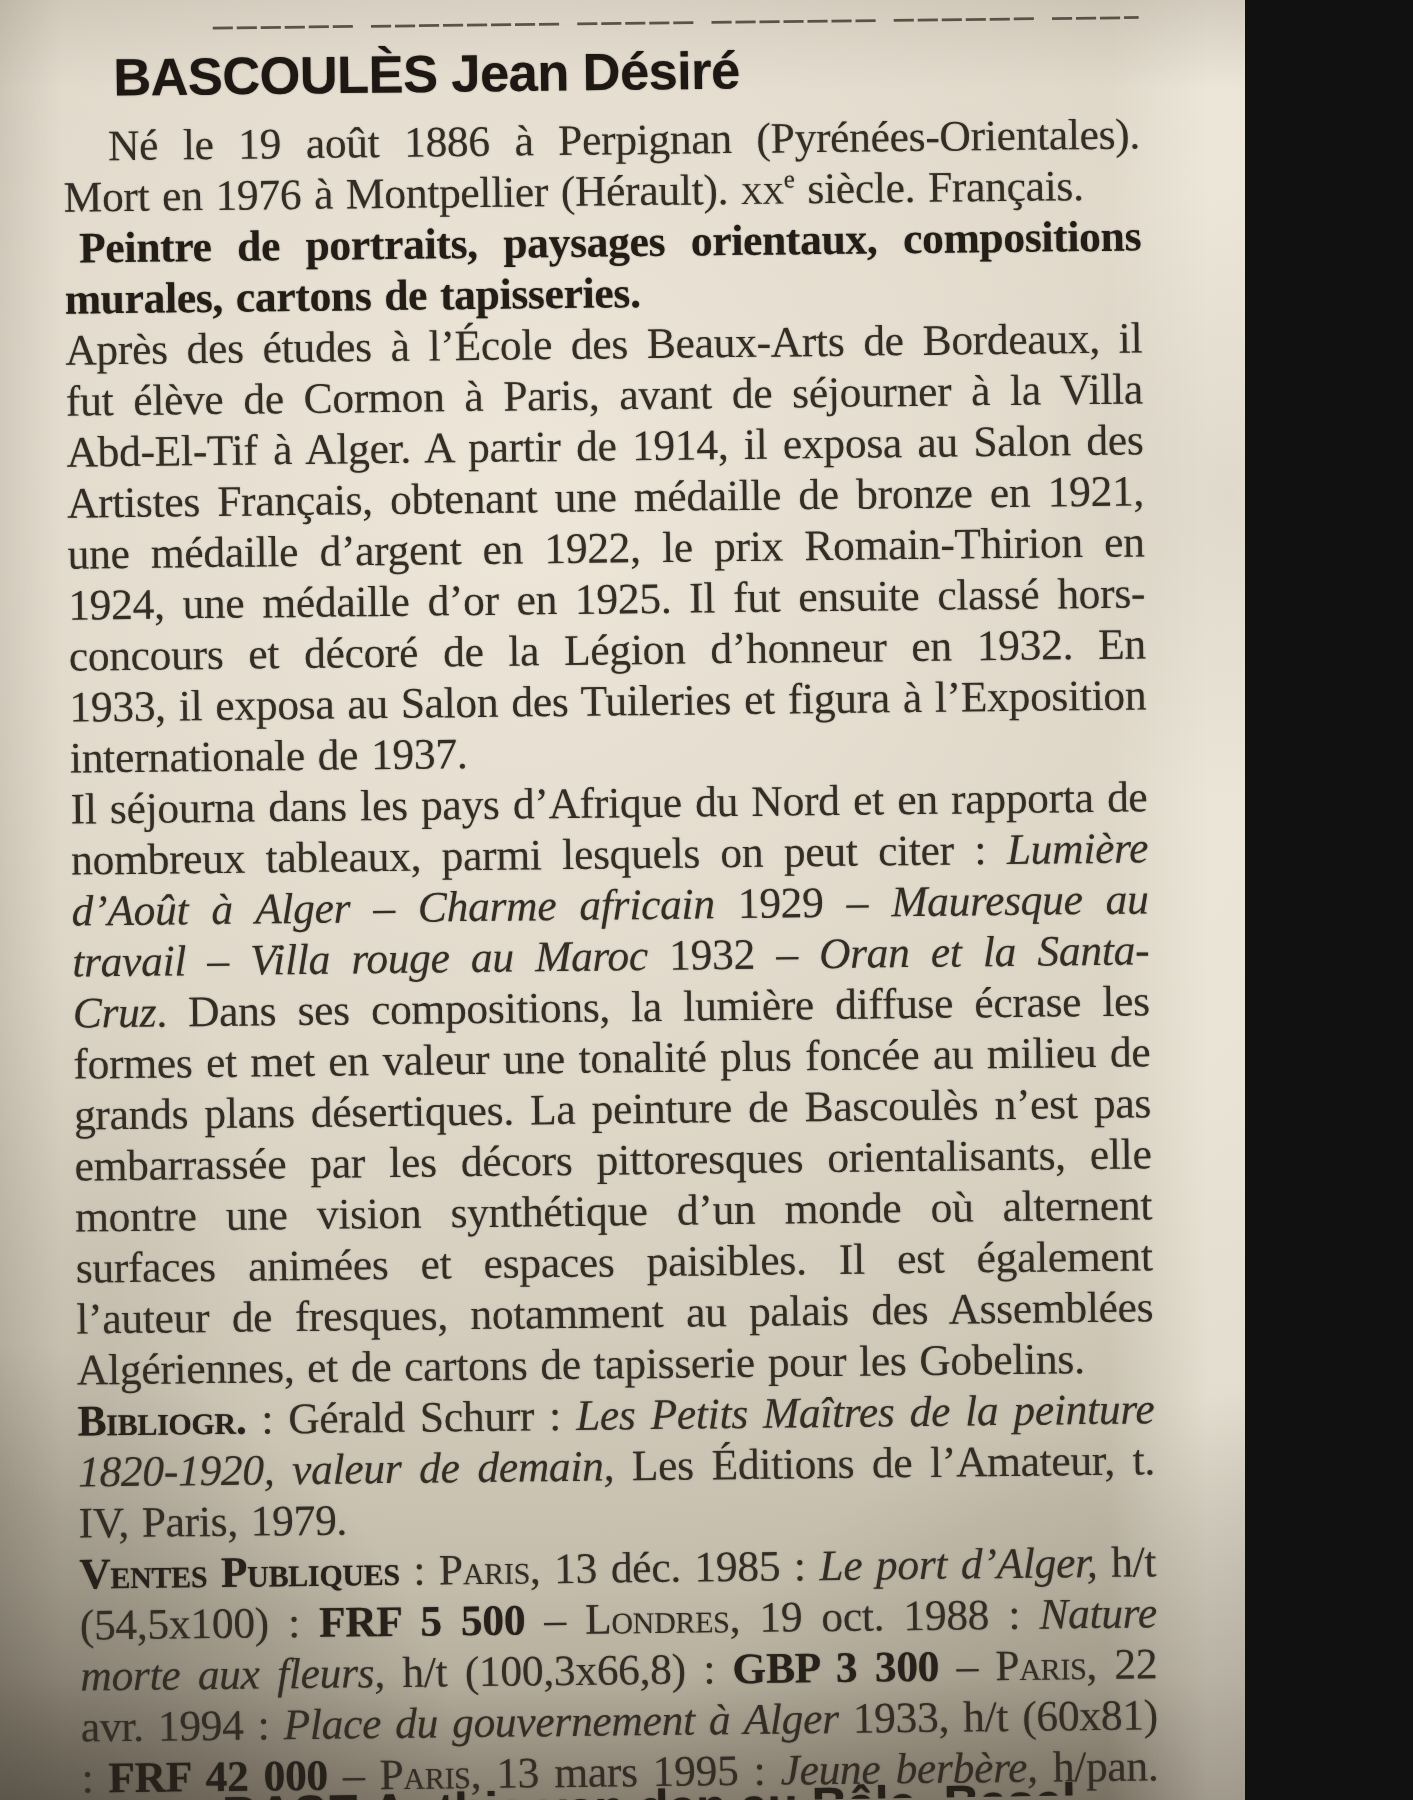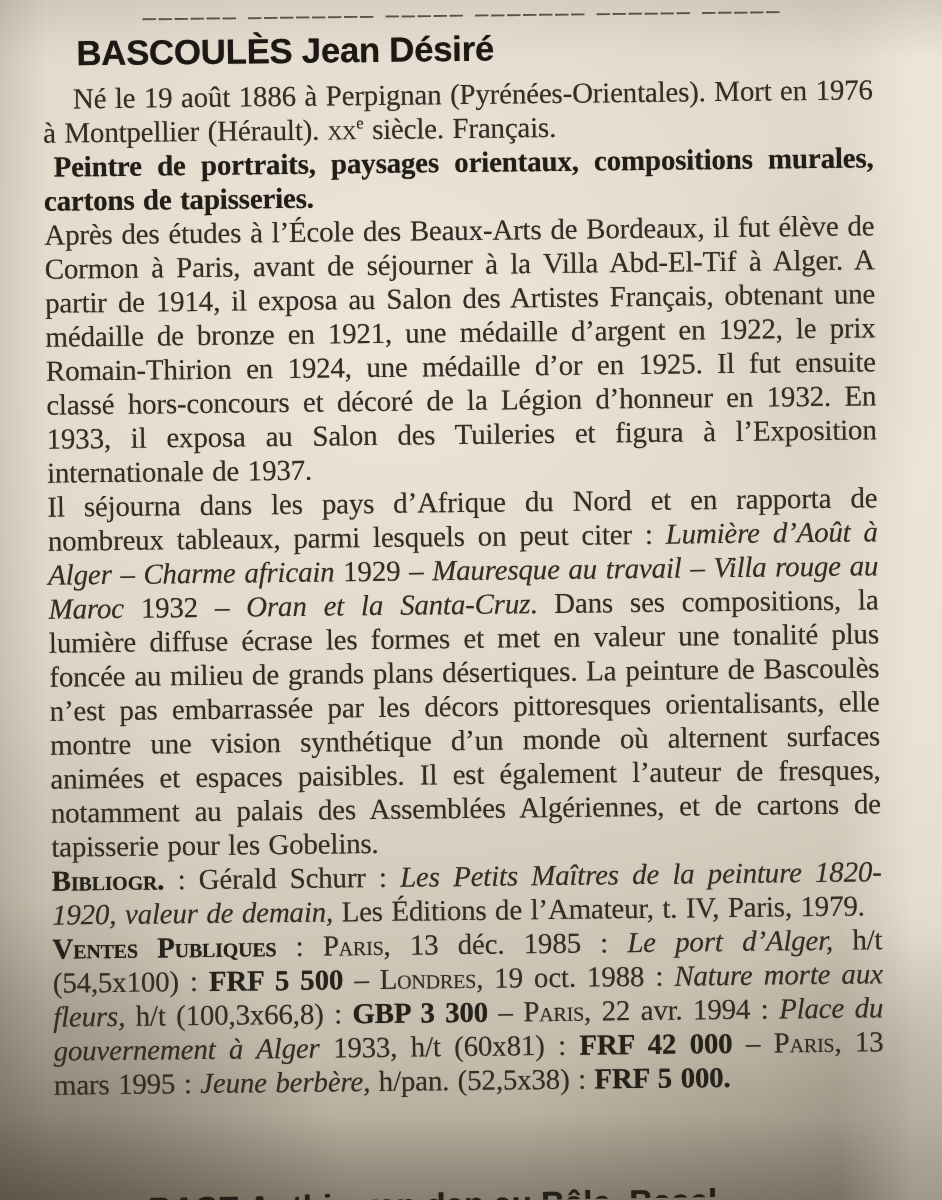--- a/index.html
+++ b/index.html
@@ -1,19 +1,19 @@
 <!DOCTYPE html>
 <html><head>
 <meta charset="utf-8">
 <style>
   html, body { margin: 0; padding: 0; background: #111; }
 
   .photo {
     position: relative;
-    width: 942px;
+    width: 830px;
     height: 1200px;
     overflow: hidden;
     background:
       radial-gradient(ellipse 120% 90% at 42% 28%, rgba(241,234,221,0.85), rgba(241,234,221,0) 70%),
       radial-gradient(ellipse 55% 42% at 0% 104%, rgba(58,52,43,0.60), rgba(58,52,43,0) 70%),
       radial-gradient(ellipse 70% 38% at 100% 104%, rgba(88,80,67,0.40), rgba(88,80,67,0) 70%),
       linear-gradient(to bottom, rgba(125,116,100,0.28) 0%, rgba(125,116,100,0) 5%),
       linear-gradient(to right, rgba(118,110,96,0.30) 0%, rgba(118,110,96,0) 5%),
       linear-gradient(to right, rgba(248,243,231,0) 89%, rgba(248,243,231,0.55) 97%),
       linear-gradient(to top, rgba(70,63,53,0.35) 0%, rgba(70,63,53,0) 7%),

